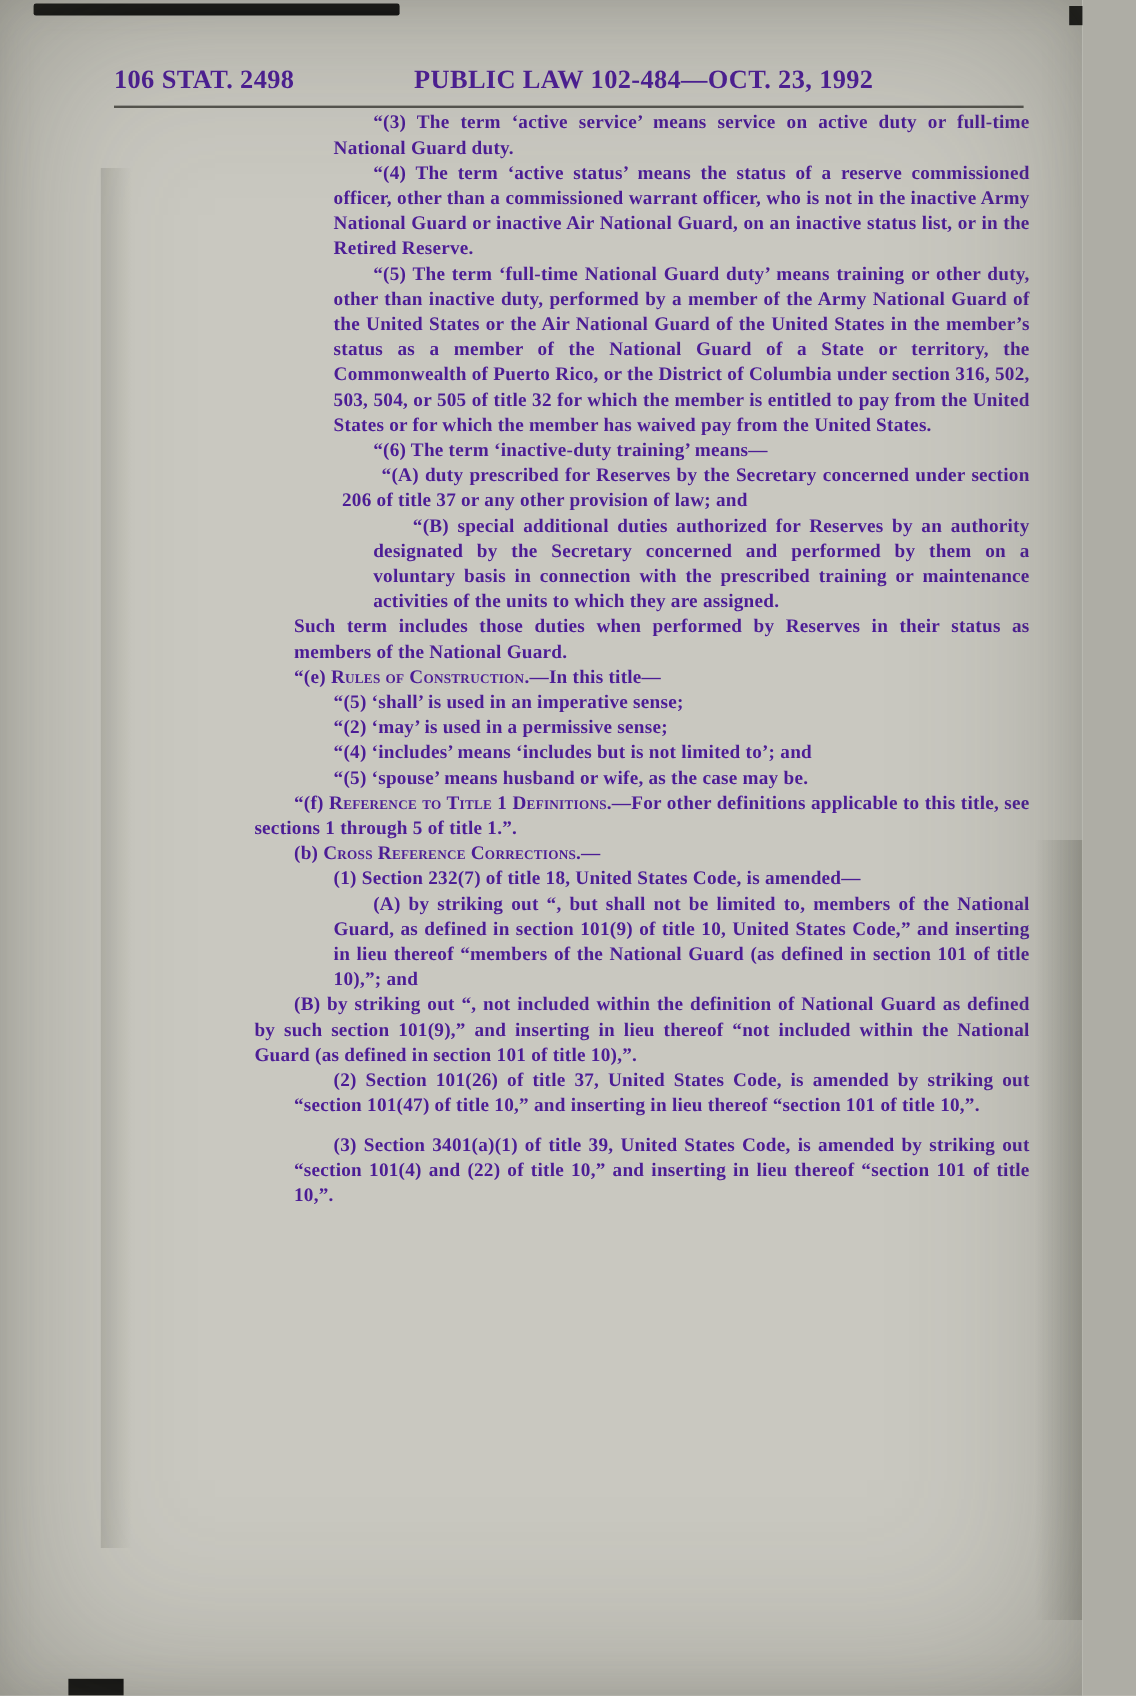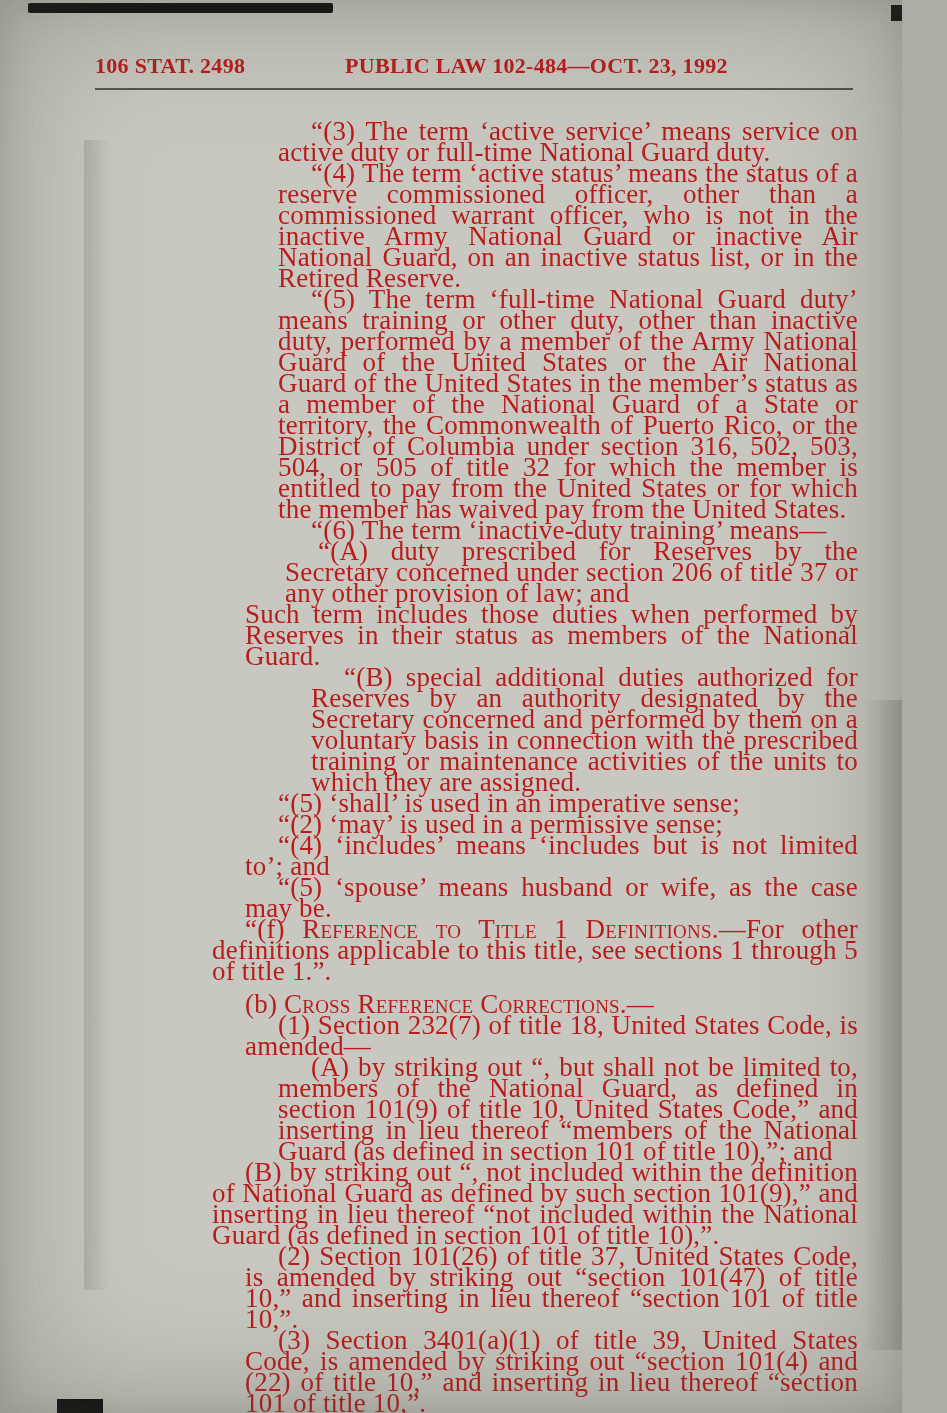--- a/index.html
+++ b/index.html
@@ -6,21 +6,21 @@
   body {
     width: 947px; height: 1413px;
     background: #aeada5;
     font-family: "Liberation Serif", serif;
   }
   .page {
     position: relative;
     width: 902px; height: 1413px;
     background: #c9c8c0;
     overflow: hidden;
-    color: #b91c1c;
+    color: #4c1d95;
   }
   .vignette {
     position: absolute; inset: 0; pointer-events: none;
     box-shadow: inset 0 0 150px rgba(70,70,60,0.38), inset 0 0 35px rgba(80,80,70,0.18);
   }
   .smudge-left {
     position: absolute; left: 84px; top: 140px; width: 26px; height: 1150px;
     background: linear-gradient(to right, rgba(95,95,85,0.22), rgba(95,95,85,0.0));
     pointer-events: none;
   }
@@ -41,22 +41,22 @@
     white-space: nowrap;
   }
   .header .stat  { position: absolute; left: 95px;  top: 0; }
   .header .title { position: absolute; left: 345px; top: 0; }
   .rule {
     position: absolute; top: 88px; left: 95px; width: 758px; height: 2px;
     background: rgba(45,45,40,0.75);
   }
 
   .body-block {
-    position: absolute; top: 121px; left: 212px; width: 646px;
-    font-size: 27px; line-height: 21px; font-weight: normal;
+    position: absolute; top: 92px; left: 212px; width: 646px;
+    font-size: 16px; line-height: 21px; font-weight: bold;
     letter-spacing: 0.2px;
     text-align: justify;
   }
   p.para { margin: 0; padding: 0; }
   .sc { font-variant: small-caps; }
 </style>
 </head>
 <body>
 
 <div class="page">
@@ -71,31 +71,32 @@
     <span class="title">PUBLIC LAW 102-484—OCT. 23, 1992</span>
   </div>
   <div class="rule"></div>
 
   <div class="body-block">
       <p class="para" style="margin-left: 66px; text-indent: 33px;"><span>“(3) The term ‘active service’ means service on active duty or full-time National Guard duty.</span></p>
       <p class="para" style="margin-left: 66px; text-indent: 33px;"><span>“(4) The term ‘active status’ means the status of a reserve commissioned officer, other than a commissioned warrant officer, who is not in the inactive Army National Guard or inactive Air National Guard, on an inactive status list, or in the Retired Reserve.</span></p>
       <p class="para" style="margin-left: 66px; text-indent: 33px;"><span>“(5) The term ‘full-time National Guard duty’ means training or other duty, other than inactive duty, performed by a member of the Army National Guard of the United States or the Air National Guard of the United States in the member’s status as a member of the National Guard of a State or territory, the Commonwealth of Puerto Rico, or the District of Columbia under section 316, 502, 503, 504, or 505 of title 32 for which the member is entitled to pay from the United States or for which the member has waived pay from the United States.</span></p>
       <p class="para" style="margin-left: 66px; text-indent: 33px;"><span>“(6) The term ‘inactive-duty training’ means—</span></p>
       <p class="para" style="margin-left: 73px; text-indent: 33px;"><span>“(A) duty prescribed for Reserves by the Secretary concerned under section 206 of title 37 or any other provision of law; and</span></p>
+      <p class="para" style="margin-left: 99px; text-indent: 33px;"><span>“(B) special additional duties authorized for Reserves by an authority designated by the Secretary concerned and performed by them on a voluntary basis in connection with the prescribed training or maintenance activities of the units to which they are assigned.</span></p>
       <p class="para" style="margin-left: 33px; text-indent: 0px;"><span>Such term includes those duties when performed by Reserves in their status as members of the National Guard.</span></p>
-      <p class="para" style="margin-left: 99px; text-indent: 33px;"><span>“(B) special additional duties authorized for Reserves by an authority designated by the Secretary concerned and performed by them on a voluntary basis in connection with the prescribed training or maintenance activities of the units to which they are assigned.</span></p>
+      <p class="para" style="margin-left: 0px; text-indent: 33px;"><span>“(e) </span><span class="sc">Rules of Construction</span><span>.—In this title—</span></p>
       <p class="para" style="margin-left: 33px; text-indent: 33px;"><span>“(5) ‘shall’ is used in an imperative sense;</span></p>
       <p class="para" style="margin-left: 33px; text-indent: 33px;"><span>“(2) ‘may’ is used in a permissive sense;</span></p>
       <p class="para" style="margin-left: 33px; text-indent: 33px;"><span>“(4) ‘includes’ means ‘includes but is not limited to’; and</span></p>
       <p class="para" style="margin-left: 33px; text-indent: 33px;"><span>“(5) ‘spouse’ means husband or wife, as the case may be.</span></p>
       <p class="para" style="margin-left: 0px; text-indent: 33px;"><span>“(f) </span><span class="sc">Reference to Title 1 Definitions</span><span>.—For other definitions applicable to this title, see sections 1 through 5 of title 1.”.</span></p>
-      <p class="para" style="margin-left: 0px; text-indent: 33px; margin-top: 12px;"><span>(b) </span><span class="sc">Cross Reference Corrections</span><span>.—</span></p>
+      <p class="para" style="margin-left: 0px; text-indent: 33px;"><span>(b) </span><span class="sc">Cross Reference Corrections</span><span>.—</span></p>
       <p class="para" style="margin-left: 33px; text-indent: 33px;"><span>(1) Section 232(7) of title 18, United States Code, is amended—</span></p>
       <p class="para" style="margin-left: 66px; text-indent: 33px;"><span>(A) by striking out “, but shall not be limited to, members of the National Guard, as defined in section 101(9) of title 10, United States Code,” and inserting in lieu thereof “members of the National Guard (as defined in section 101 of title 10),”; and</span></p>
       <p class="para" style="text-indent: 33px;"><span>(B) by striking out “, not included within the definition of National Guard as defined by such section 101(9),” and inserting in lieu thereof “not included within the National Guard (as defined in section 101 of title 10),”.</span></p>
       <p class="para" style="margin-left: 33px; text-indent: 33px;"><span>(2) Section 101(26) of title 37, United States Code, is amended by striking out “section 101(47) of title 10,” and inserting in lieu thereof “section 101 of title 10,”.</span></p>
-      <p class="para" style="margin-left: 33px; text-indent: 33px;"><span>(3) Section 3401(a)(1) of title 39, United States Code, is amended by striking out “section 101(4) and (22) of title 10,” and inserting in lieu thereof “section 101 of title 10,”.</span></p>
+      <p class="para" style="margin-left: 33px; text-indent: 33px; margin-top: 12px;"><span>(3) Section 3401(a)(1) of title 39, United States Code, is amended by striking out “section 101(4) and (22) of title 10,” and inserting in lieu thereof “section 101 of title 10,”.</span></p>
     </div>
 
   <div class="smudge-left"></div>
   <div class="smudge-right"></div>
   <div class="vignette"></div>
 </div>
 
 </body></html>

